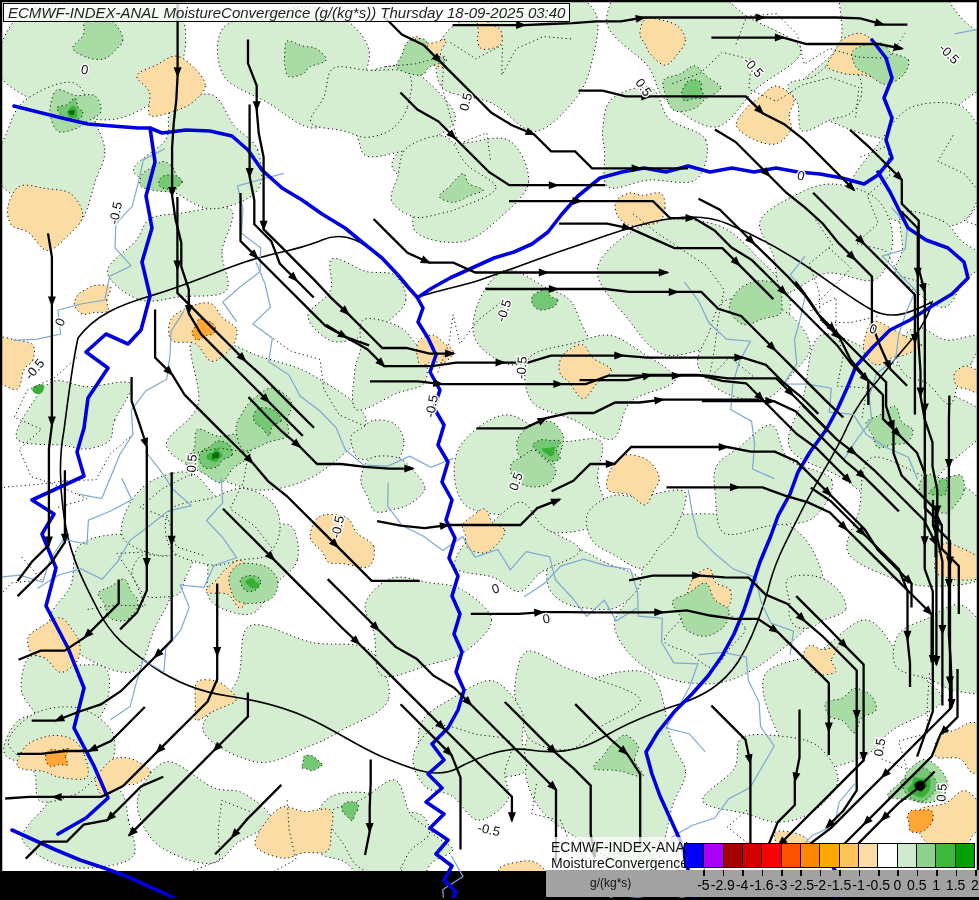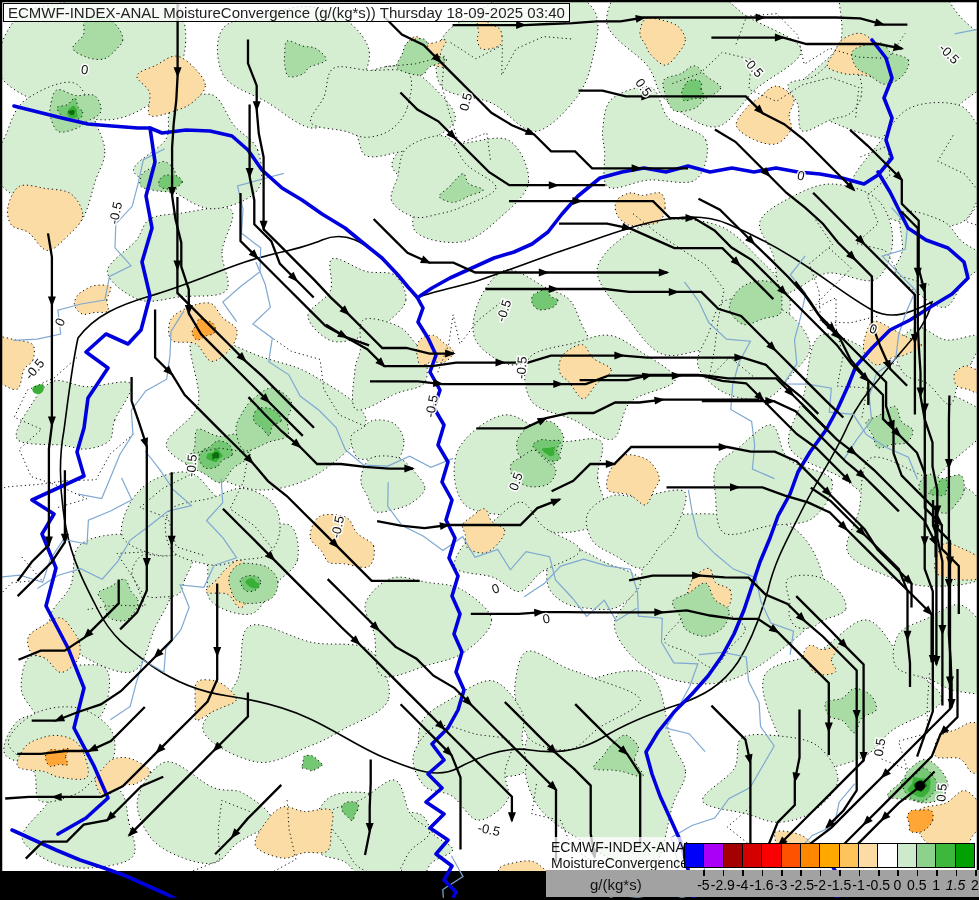--- a/index.html
+++ b/index.html
@@ -4,34 +4,34 @@
 <style>
   html,body{margin:0;padding:0;background:#888;}
   .stage{
     position:relative;width:979px;height:900px;overflow:hidden;background:#fff;
     font-family:"Liberation Sans", sans-serif;
   }
   .stage svg{position:absolute;left:0;top:0;}
   .hdr-line{
     position:absolute;left:3px;background:rgba(255,255,255,.78);
     border:1px solid #000;color:#222;font-size:15px;line-height:17px;
-    padding:0 4px;white-space:nowrap;z-index:5;
+    padding:0 4px;white-space:nowrap;z-index:5;font-style:italic;
   }
   #hdr1{top:3px;}
   #hdr2{top:22px;}
   .legend-titlebox{
     position:absolute;left:546px;top:837px;width:137px;height:33px;
     background:rgba(255,255,255,.75);color:#111;font-size:14px;line-height:16px;
     padding:2px 0 0 5px;z-index:6;box-sizing:border-box;white-space:nowrap;
   }
   .legend-strip{
     position:absolute;left:546px;top:870px;width:433px;height:27px;
     z-index:6;
   }
-  .legend-units{position:absolute;left:44px;top:6px;font-size:15px;color:#111;}
+  .legend-units{position:absolute;left:44px;top:6px;font-size:12px;color:#111;}
   .legend-colorbar{
     position:absolute;left:684px;top:843px;width:291px;height:25px;
     display:flex;border:1.5px solid #000;box-sizing:border-box;z-index:7;
     background:#fff;
   }
   .swatch{flex:1;border-left:1px solid #000;}
   .swatch:first-child{border-left:none;}
   .tickmark{position:absolute;top:0;width:1.5px;height:6px;background:#000;}
   .ticklabel{
     position:absolute;top:7px;transform:translateX(-50%);
@@ -507,21 +507,21 @@
       <span class="ticklabel" style="left: 312.6px;">-1</span>
       <div class="tickmark" style="left: 332px;"></div>
       <span class="ticklabel" style="left: 332px;">-0.5</span>
       <div class="tickmark" style="left: 351.4px;"></div>
       <span class="ticklabel" style="left: 351.4px;">0</span>
       <div class="tickmark" style="left: 370.8px;"></div>
       <span class="ticklabel" style="left: 370.8px;">0.5</span>
       <div class="tickmark" style="left: 390.2px;"></div>
       <span class="ticklabel" style="left: 390.2px;">1</span>
       <div class="tickmark" style="left: 409.6px;"></div>
-      <span class="ticklabel" style="left: 409.6px; font-style: italic;">1.5</span>
+      <span class="ticklabel" style="left: 409.6px;">1.5</span>
       <div class="tickmark" style="left: 429px;"></div>
       <span class="ticklabel" style="left: 429px;">2</span>
     </div>
 
   <div class="legend-colorbar" id="legend-colorbar">
       <div class="swatch" style="background: rgb(0, 0, 250);"></div>
       <div class="swatch" style="background: rgb(170, 0, 245);"></div>
       <div class="swatch" style="background: rgb(165, 0, 0);"></div>
       <div class="swatch" style="background: rgb(212, 0, 0);"></div>
       <div class="swatch" style="background: rgb(250, 0, 0);"></div>

